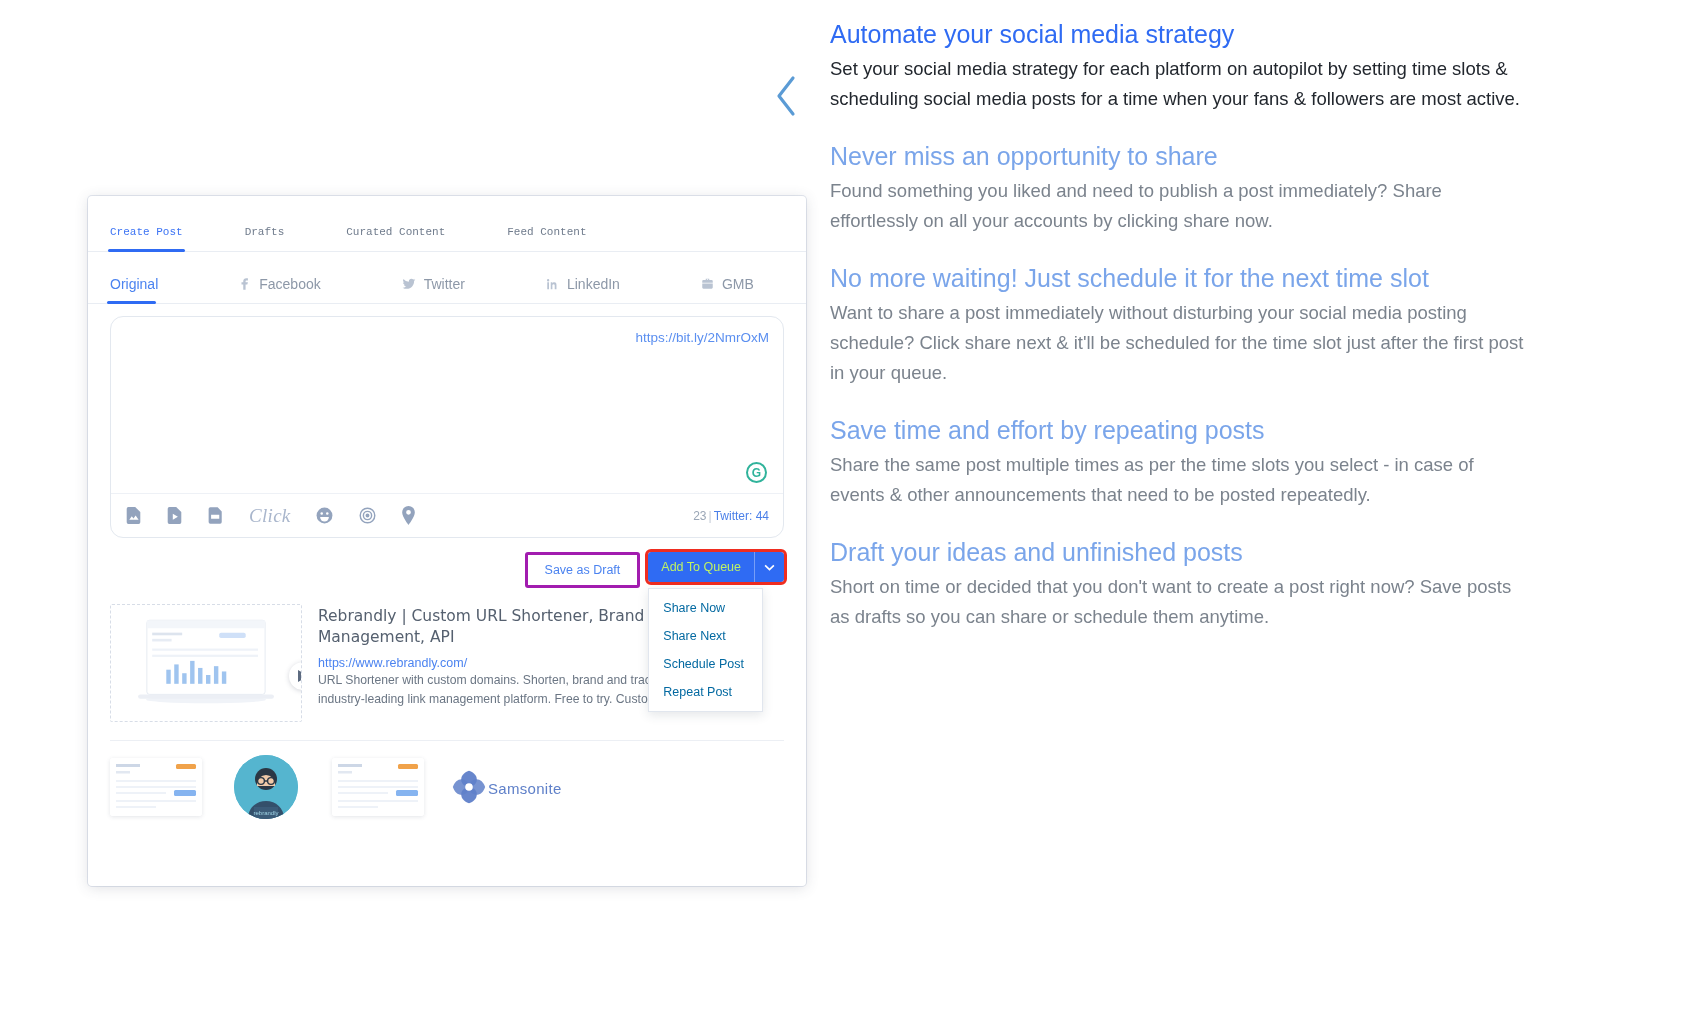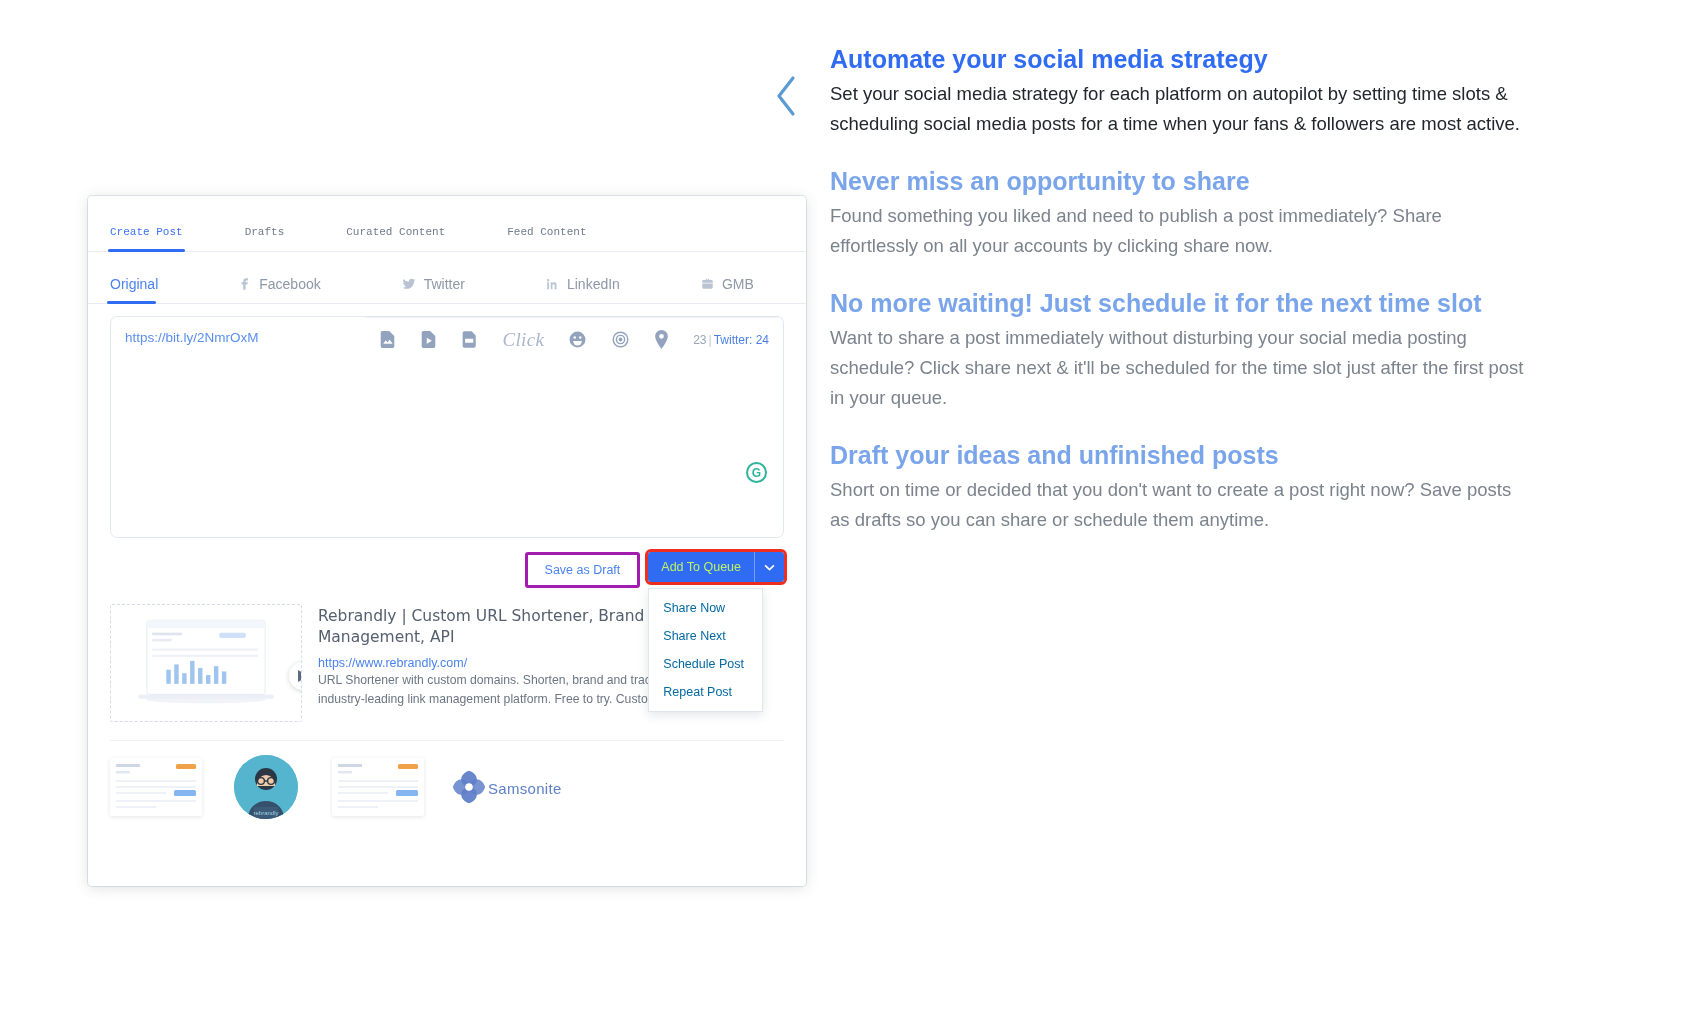--- a/index.html
+++ b/index.html
@@ -60,23 +60,23 @@
   .chan.active { color: #4b83f0; }
   .chan.active::after {
     content: ""; position: absolute; left: -3px; right: 2px; bottom: -1px;
     height: 3px; background: #2f6bf3; border-radius: 2px;
   }
   .chan svg { display: block; }
 
   
   .editor-wrap { padding: 12px 22px 0 22px; }
   .editor {
-    border: 1px solid #e3e8ef; border-radius: 7px;
+    border: 1px solid #e3e8ef; border-radius: 13px;
     height: 222px; position: relative;
-    display: flex; 
+    display: flex; flex-direction: column; text-align: right;
   }
   .editor-text {
     padding: 13px 14px; font-size: 13.5px; color: #5b8ff0;
     flex: 1;
   }
   .gram {
     position: absolute; right: 16px; bottom: 54px;
     width: 21px; height: 21px; border-radius: 50%;
     border: 2px solid #30b39b;
     display: flex; align-items: center; justify-content: center;
@@ -175,23 +175,22 @@
 
   
   .right-col { flex: 1; position: relative; padding: 18px 170px 0 0; }
   .chev {
     position: absolute; left: 5px; top: 74px;
     color: #5b9bd5; cursor: pointer;
   }
   .copy { margin-left: 62px; width: 700px; }
   .sec { margin-bottom: 26px; }
   .sec h3 {
-    font-weight: bold; line-height: 1.32;
+    font-weight: normal; line-height: 1.32;
     margin-bottom: 3px;
-    margin-top: 25px;
   }
   .sec p { line-height: 1.62; }
   .sec.first h3 { font-size: 25px; color: #2f6bf3; }
   .sec.first p { font-size: 18.5px; color: #22272e; }
   .sec.rest h3 { font-size: 25px; color: #7aa5ea; }
   .sec.rest p { font-size: 18.5px; color: #7b838d; }
 </style>
 </head>
 <body>
 
@@ -283,21 +282,21 @@
                   <circle cx="12" cy="12" r="5.2"></circle>
                   <circle cx="12" cy="12" r="1.6" fill="#93a3bd"></circle>
                 </svg>
             </span>
             <span class="tool-ico">
               <svg width="15" height="19" viewBox="0 0 18 24" fill="#93a3bd">
                   <path d="M9 0a8 8 0 0 0-8 8c0 6 8 16 8 16s8-10 8-16a8 8 0 0 0-8-8zm0 11a3 3 0 1 1 0-6 3 3 0 0 1 0 6z"></path>
                 </svg>
             </span>
             <span class="counter">
-              <span>23</span><span class="sep">|</span><span class="tw">Twitter: 24</span>
+              <span>23</span><span class="sep">|</span><span class="tw">Twitter: 44</span>
             </span>
           </div>
         </div>
       </div>
 
       <div class="actions">
         <button class="btn-draft">Save as Draft</button>
         <div class="queue-group">
           <div class="btn-queue">
             <span class="lbl">Add To Queue</span>
@@ -426,19 +425,23 @@
       </div>
       <div class="sec rest">
         <h3>Never miss an opportunity to share</h3>
         <p>Found something you liked and need to publish a post immediately? Share effortlessly on all your accounts by clicking share now.</p>
       </div>
       <div class="sec rest">
         <h3>No more waiting! Just schedule it for the next time slot</h3>
         <p>Want to share a post immediately without disturbing your social media posting schedule? Click share next &amp; it'll be scheduled for the time slot just after the first post in your queue.</p>
       </div>
       <div class="sec rest">
+        <h3>Save time and effort by repeating posts</h3>
+        <p>Share the same post multiple times as per the time slots you select - in case of events &amp; other announcements that need to be posted repeatedly.</p>
+      </div>
+      <div class="sec rest">
         <h3>Draft your ideas and unfinished posts</h3>
         <p>Short on time or decided that you don't want to create a post right now? Save posts as drafts so you can share or schedule them anytime.</p>
       </div>
     </div>
   </div>
 
 </div>
 
 </body></html>

